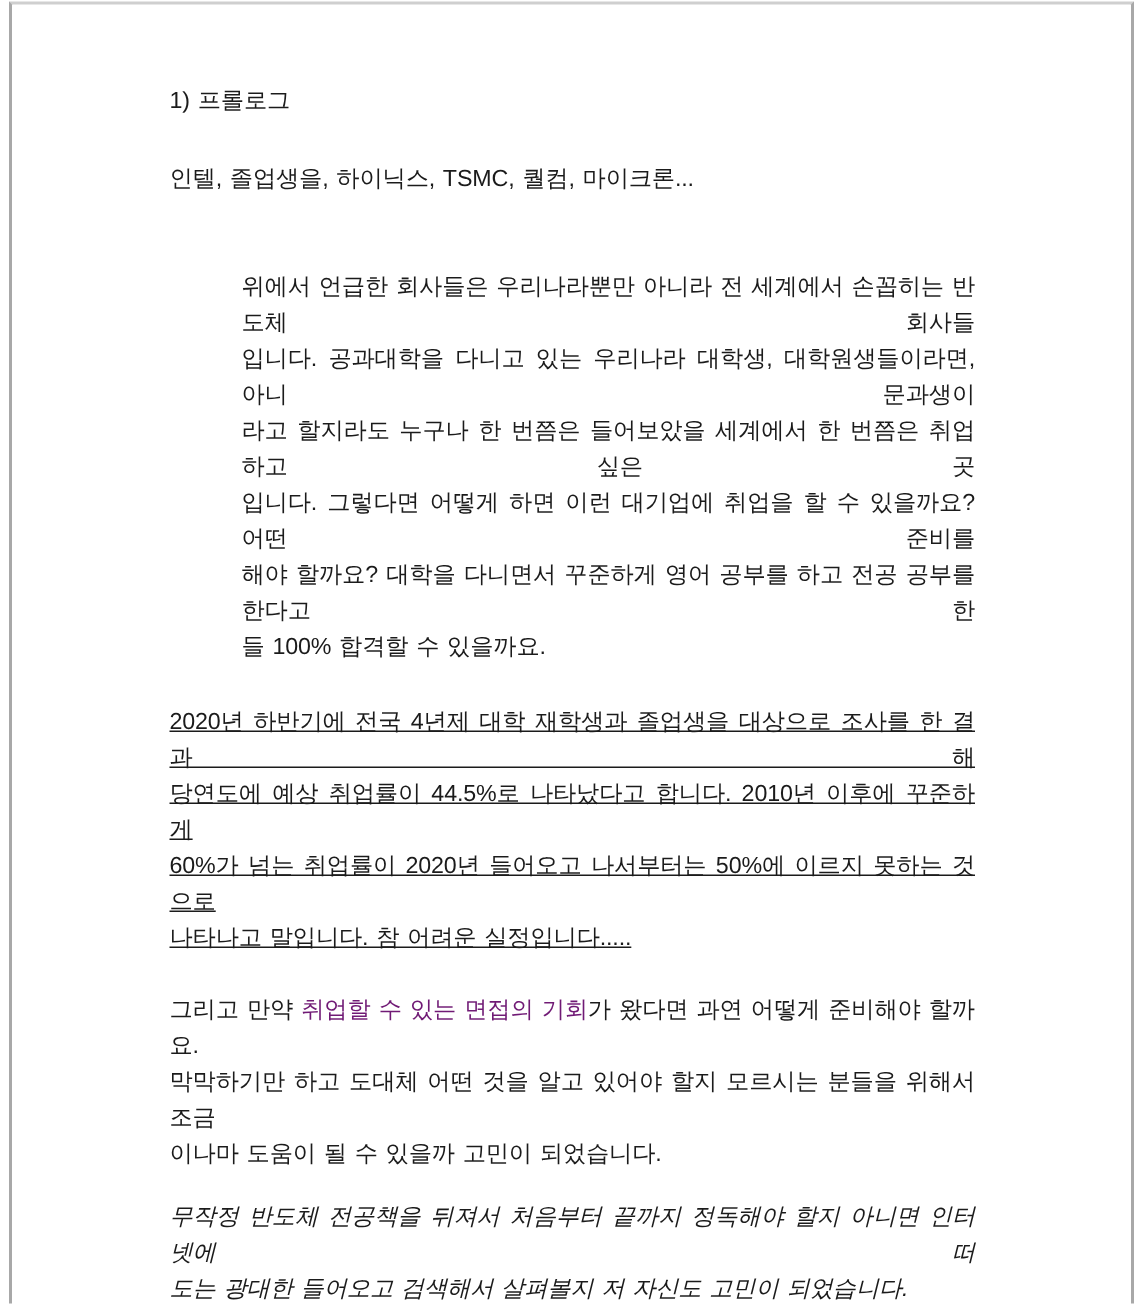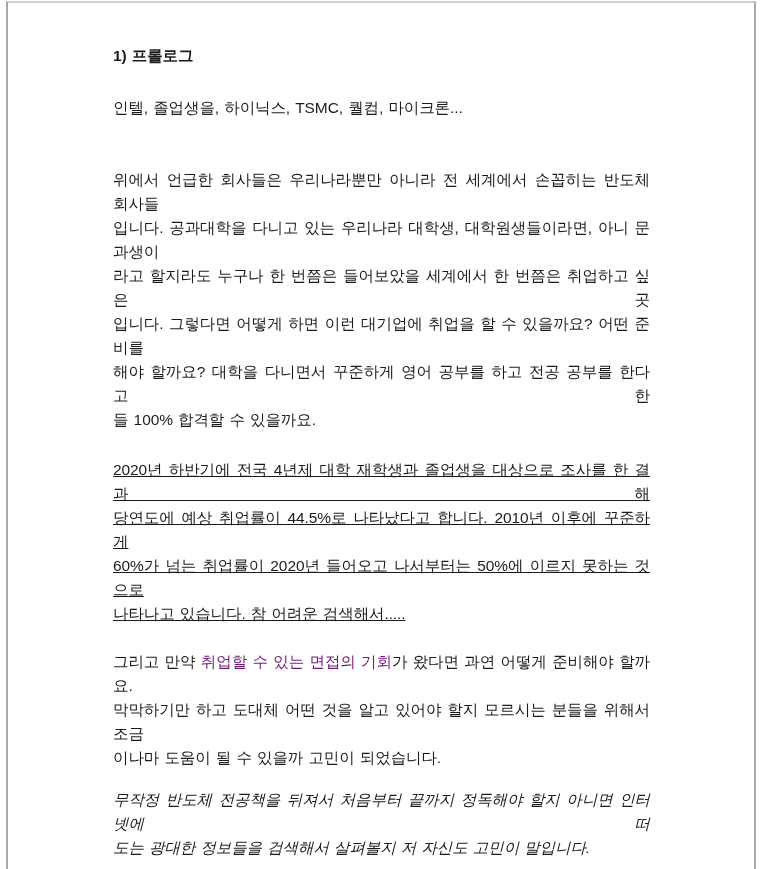--- a/index.html
+++ b/index.html
@@ -47,45 +47,45 @@
     text-align-last: left;
     -moz-text-align-last: left;
   }
   .red { color: #701a75; }
 </style>
 </head>
 <body>
 
 <div class="page-border"></div>
 <div class="doc">
-    <div class="block" style="margin-top: 4px; font-weight: bold;">
+    <div class="block" style="margin-top: 16px;">
       <div class="line last"><span>1) 프롤로그</span></div>
     </div>
     <div class="block" style="margin-top: 28px;">
       <div class="line last"><span>인텔, 졸업생을, 하이닉스, TSMC, 퀄컴, 마이크론...</span></div>
     </div>
-    <div class="block" style="margin-top: 48px;">
+    <div class="block" style="margin-top: 48px; margin-left: 48px;">
       <div class="line"><span>위에서 언급한 회사들은 우리나라뿐만 아니라 전 세계에서 손꼽히는 반도체 회사들</span></div>
       <div class="line"><span>입니다. 공과대학을 다니고 있는 우리나라 대학생, 대학원생들이라면, 아니 문과생이</span></div>
       <div class="line"><span>라고 할지라도 누구나 한 번쯤은 들어보았을 세계에서 한 번쯤은 취업하고 싶은 곳</span></div>
       <div class="line"><span>입니다. 그렇다면 어떻게 하면 이런 대기업에 취업을 할 수 있을까요? 어떤 준비를</span></div>
       <div class="line"><span>해야 할까요? 대학을 다니면서 꾸준하게 영어 공부를 하고 전공 공부를 한다고 한</span></div>
       <div class="line last"><span>들 100% 합격할 수 있을까요.</span></div>
     </div>
     <div class="block" style="margin-top: 26px; text-decoration: underline;">
       <div class="line"><span>2020년 하반기에 전국 4년제 대학 재학생과 졸업생을 대상으로 조사를 한 결과 해</span></div>
       <div class="line"><span>당연도에 예상 취업률이 44.5%로 나타났다고 합니다. 2010년 이후에 꾸준하게</span></div>
       <div class="line"><span>60%가 넘는 취업률이 2020년 들어오고 나서부터는 50%에 이르지 못하는 것으로</span></div>
-      <div class="line last"><span>나타나고 있습니다. 참 어려운 검색해서.....</span></div>
+      <div class="line last"><span>나타나고 말입니다. 참 어려운 실정입니다.....</span></div>
     </div>
     <div class="block" style="margin-top: 24px;">
       <div class="line"><span>그리고 만약 </span><span class="red">취업할 수 있는 면접의 기회</span><span>가 왔다면 과연 어떻게 준비해야 할까요.</span></div>
       <div class="line"><span>막막하기만 하고 도대체 어떤 것을 알고 있어야 할지 모르시는 분들을 위해서 조금</span></div>
       <div class="line last"><span>이나마 도움이 될 수 있을까 고민이 되었습니다.</span></div>
     </div>
     <div class="block" style="margin-top: 18px; font-style: italic;">
       <div class="line"><span>무작정 반도체 전공책을 뒤져서 처음부터 끝까지 정독해야 할지 아니면 인터넷에 떠</span></div>
-      <div class="line last"><span>도는 광대한 정보들을 검색해서 살펴볼지 저 자신도 고민이 말입니다.</span></div>
+      <div class="line last"><span>도는 광대한 들어오고 검색해서 살펴볼지 저 자신도 고민이 되었습니다.</span></div>
     </div>
     <div class="block" style="margin-top: 24px;">
       <div class="line last"><span>그런데 말입니다 ^^</span></div>
     </div>
   </div>
 
 </body></html>

